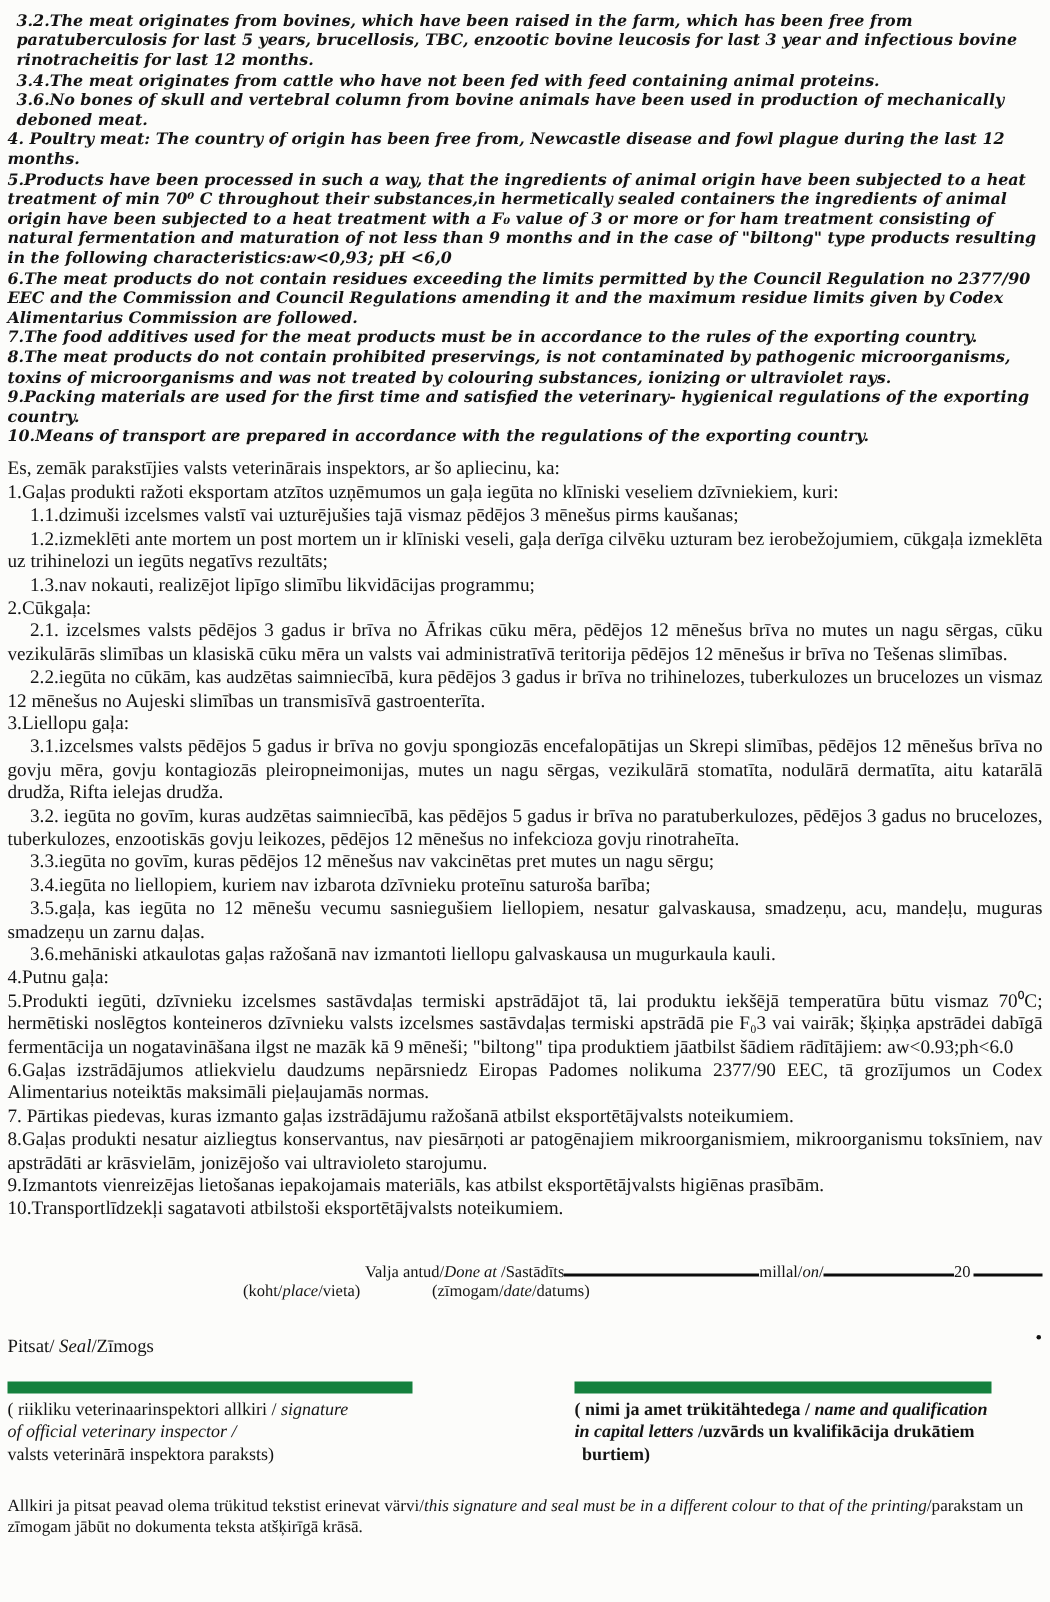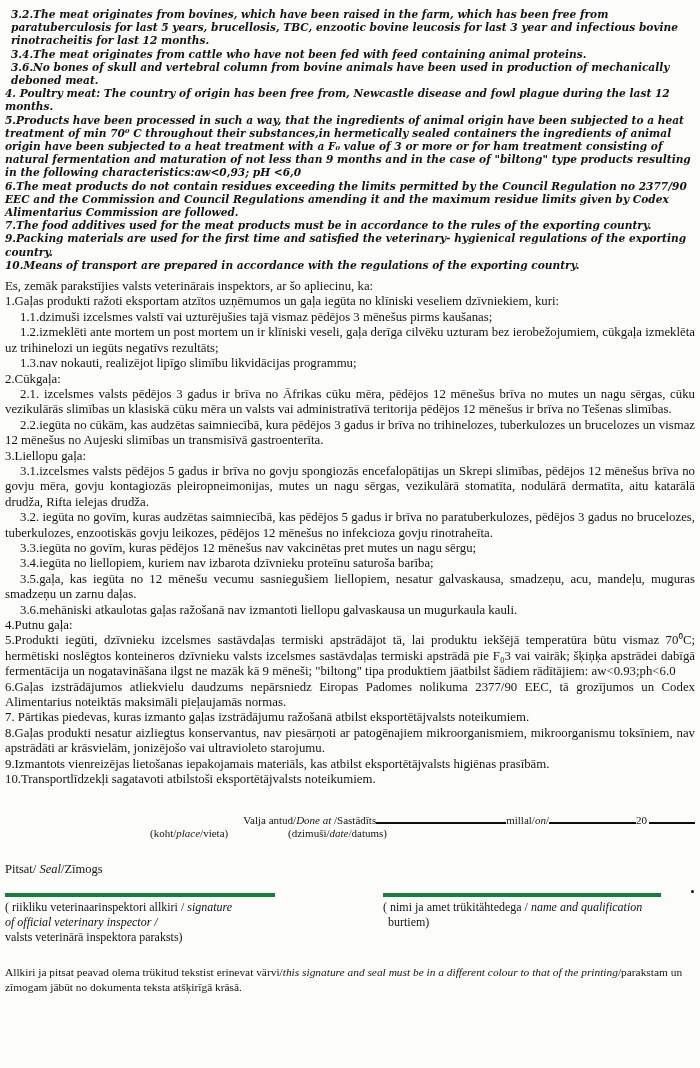--- a/index.html
+++ b/index.html
@@ -41,32 +41,32 @@
     text-align:right;
   }
   .blank { display:inline-block; border-bottom:2px solid #0c0c0c; height:10px; vertical-align:baseline; }
   .b1 { width:130px; } .b2 { width:87px; } .b3 { width:46px; margin-left:2px; }
   .hint-row {
     position:relative; height:16px;
     font-family:"Liberation Serif", serif;
     font-size:11px;
   }
   .hint { position:absolute; top:1px; }
-  .h1 { left:145px; } .h2 { left:283px; }
+  .h1 { left:157px; } .h2 { left:283px; }
   .seal-row { margin-top:20px; font-family:"Liberation Serif", serif; font-size:12.5px; }
   
   .sig-region {
     display:flex; justify-content:space-between;
     margin-top:16px; padding-right:34px;
     font-family:"Liberation Serif", serif;
     font-size:12px; line-height:15px;
   }
-  .sig-block { border-top:4px solid #15803d; padding-top:3px; }
+  .sig-block { border-top:8px solid #15803d; padding-top:3px; }
   .sig-block.left  { width:270px; }
-  .sig-block.right { width:278px; }
+  .sig-block.right { width:278px;font-weight:bold; }
   .sig-block p.ind { padding-left:5px; }
   
   .footer-note {
     margin-top:20px;
     font-family:"Liberation Serif", serif;
     font-size:11.4px; line-height:14.6px;
   }
   i { font-style:italic; }
   .speck { position:absolute; right:6px; top:890px; width:3px; height:3px; background:#111; border-radius:50%; }
 </style>
@@ -76,20 +76,21 @@
 <div class="page">
 
   <section class="en">
     <p class="ind">3.2.The meat originates from bovines, which have been raised in the farm, which has been free from paratuberculosis for last 5 years, brucellosis, TBC, enzootic bovine leucosis for last 3 year and infectious bovine rinotracheitis for last 12 months.</p>
     <p class="ind">3.4.The meat originates from cattle who have not been fed with feed containing animal proteins.</p>
     <p class="ind">3.6.No bones of skull and vertebral column from bovine animals have been used in production of mechanically deboned meat.</p>
     <p>4. Poultry meat: The country of origin has been free from, Newcastle disease and fowl plague during the last 12 months.</p>
     <p>5.Products have been processed in such a way, that the ingredients of animal origin have been subjected to a heat treatment of min 70⁰ C throughout their substances,in hermetically sealed containers the ingredients of animal origin have been subjected to a heat treatment with a F₀ value of 3 or more or for ham treatment consisting of natural fermentation and maturation of not less than 9 months and in the case of "biltong" type products resulting in the following characteristics:aw&lt;0,93; pH &lt;6,0</p>
     <p>6.The meat products do not contain residues exceeding the limits permitted by the Council Regulation no 2377/90 EEC and the Commission and Council Regulations amending it and the maximum residue limits given by Codex Alimentarius Commission are followed.</p>
     <p>7.The food additives used for the meat products must be in accordance to the rules of the exporting country.</p>
+    <p>8.The meat products do not contain prohibited preservings, is not contaminated by pathogenic microorganisms, toxins of microorganisms and was not treated by colouring substances, ionizing or ultraviolet rays.</p>
     <p>9.Packing materials are used for the first time and satisfied the veterinary- hygienical regulations of the exporting country.</p>
     <p>10.Means of transport are prepared in accordance with the regulations of the exporting country.</p>
   </section>
 
   <section class="lv">
     <p>Es, zemāk parakstījies  valsts veterinārais inspektors, ar šo apliecinu, ka:</p>
     <p>1.Gaļas produkti ražoti eksportam atzītos uzņēmumos un gaļa iegūta no klīniski veseliem dzīvniekiem, kuri:</p>
     <p class="sub">1.1.dzimuši izcelsmes valstī vai uzturējušies tajā vismaz pēdējos 3 mēnešus pirms kaušanas;</p>
     <p class="sub">1.2.izmeklēti ante mortem un post mortem un ir klīniski veseli, gaļa derīga cilvēku uzturam bez ierobežojumiem, cūkgaļa izmeklēta uz trihinelozi un iegūts negatīvs rezultāts;</p>
     <p class="sub">1.3.nav nokauti, realizējot lipīgo slimību likvidācijas programmu;</p>
@@ -111,35 +112,36 @@
     <p>9.Izmantots vienreizējas lietošanas iepakojamais materiāls, kas atbilst eksportētājvalsts higiēnas prasībām.</p>
     <p>10.Transportlīdzekļi sagatavoti atbilstoši eksportētājvalsts noteikumiem.</p>
   </section>
 
   <div class="date-row">
     <span><span>Valja antud/</span><i>Done at</i><span> /Sastādīts</span></span><span class="blank b1"></span><span><span>millal/</span><i>on</i><span>/</span></span><span class="blank b2"></span><span>20</span><span class="blank b3"></span>
   </div>
 
   <div class="hint-row">
     <span class="hint h1"><span>(koht/</span><i>place</i><span>/vieta)</span></span>
-    <span class="hint h2"><span>(dzimuši/</span><i>date</i><span>/datums)</span></span>
+    <span class="hint h2"><span>(zīmogam/</span><i>date</i><span>/datums)</span></span>
   </div>
 
   <div class="seal-row">
     <span>Pitsat/ </span><i>Seal</i><span>/Zīmogs</span>
   </div>
 
   <div class="sig-region">
     <div class="sig-block left">
       <p><span>( riikliku veterinaarinspektori allkiri / </span><i>signature</i></p>
       <p><i>of official veterinary inspector /</i></p>
       <p><span>valsts veterinārā inspektora paraksts)</span></p>
     </div>
     <div class="sig-block right">
       <p><span>( nimi ja amet trükitähtedega / </span><i>name and qualification</i></p>
+      <p><i>in capital letters </i><span>/uzvārds un kvalifikācija drukātiem</span></p>
       <p class="ind"><span>burtiem)</span></p>
     </div>
   </div>
 
   <p class="footer-note">
     <span>Allkiri ja pitsat peavad olema trükitud tekstist erinevat värvi/</span><i>this signature and seal must be in a different colour to that of the printing</i><span>/parakstam un zīmogam jābūt no dokumenta teksta atšķirīgā krāsā.</span>
   </p>
 
   <span class="speck"></span>
 </div>

